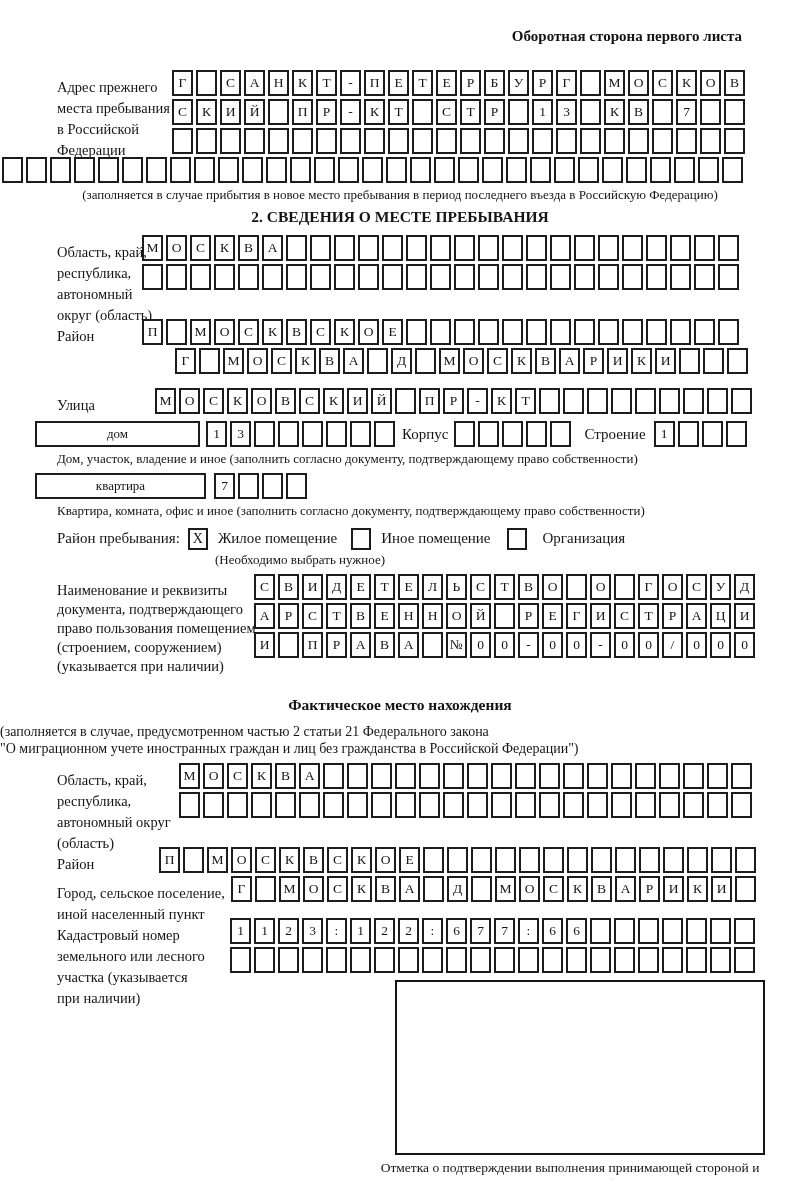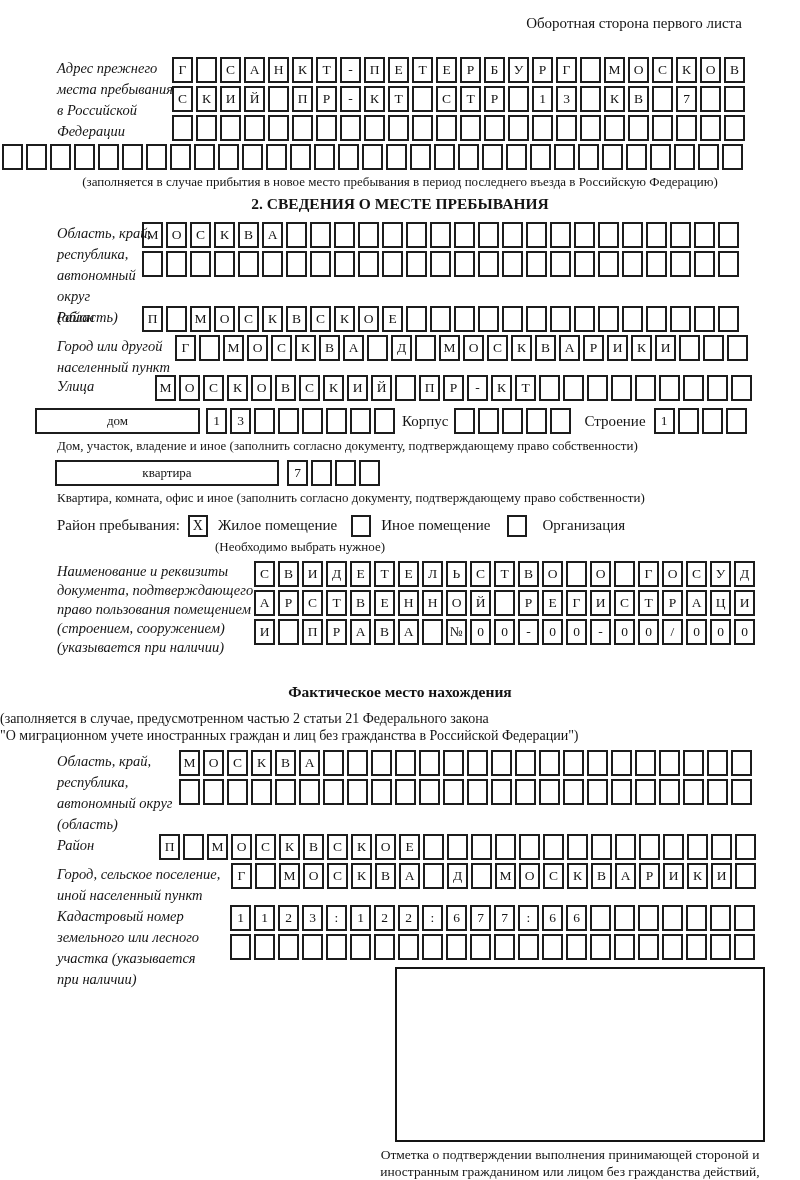--- a/index.html
+++ b/index.html
@@ -1,23 +1,23 @@
 <!DOCTYPE html>
 <html><head>
 <meta charset="utf-8">
 <style>
   html,body { margin:0; padding:0; background:#fff; }
   .page {
     width:800px; height:1180px; position:relative; overflow:hidden;
     font-family:"Liberation Serif", serif; color:#141414; background:#fff;
   }
-  .header-note { padding:15px 58px 0 0; text-align:right; font-size:15px; height:22px; }
+  .header-note { padding:28px 58px 0 0; text-align:right; font-size:15px; height:22px;font-weight:bold; }
 
   .block { position:relative; }
-  .block-label { position:absolute; left:57px; top:1px; font-size:14.5px; line-height:21px;font-style:italic; }
+  .block-label { position:absolute; left:57px; top:7px; font-size:14.5px; line-height:21px; }
   .w120 { width:122px; } .w95 { width:97px; } .w125 { width:128px; }
   .w205 { width:207px; line-height:19px; } .w175 { width:178px; }
   .w150 { width:152px; }
 
   .row { white-space:nowrap; height:26px; margin-bottom:3px; }
   .cbox {
     display:inline-block; box-sizing:border-box; width:21px; height:26px;
     border:2px solid #1c1c1c; margin-right:3px; text-align:center;
     font-size:13.5px; line-height:22px; vertical-align:top; background:#fff;
   }
@@ -36,21 +36,21 @@
 
   .mh84 { min-height:84px; } .mh29 { min-height:29px; } .mh38 { min-height:38px; }
   .mh40 { min-height:40px; } .mh114 { min-height:114px; } .mh58 { min-height:58px; }
 
   .widebox {
     display:inline-flex; align-items:center; justify-content:center;
     box-sizing:border-box; height:26px; border:2px solid #1c1c1c;
     font-size:13px; vertical-align:top; background:#fff;
   }
   .widebox.dom { width:165px; margin-right:6px; }
-  .widebox.kv  { width:224px; margin-right:8px;margin-left:20px; }
+  .widebox.kv  { width:171px; margin-right:8px; }
   .inline-lbl { display:inline-block; font-size:15px; line-height:26px; vertical-align:top; }
   .gap6 { margin:0 6px 0 4px; } .gap8 { margin:0 8px 0 10px;text-align:center; }
 
   .stay-row { height:24px; white-space:nowrap; margin-top:8px; }
   .stay-row .inline-lbl { line-height:23px; }
   .checkbox {
     display:inline-block; box-sizing:border-box; width:20px; height:22px;
     border:2px solid #1c1c1c; text-align:center; font-size:14px; line-height:18px;
     vertical-align:top; margin-top:1px; background:#fff;
   }
@@ -89,21 +89,20 @@
     <div class="row ml142"><span class="cbox">М</span><span class="cbox">О</span><span class="cbox">С</span><span class="cbox">К</span><span class="cbox">В</span><span class="cbox">А</span><span class="cbox"></span><span class="cbox"></span><span class="cbox"></span><span class="cbox"></span><span class="cbox"></span><span class="cbox"></span><span class="cbox"></span><span class="cbox"></span><span class="cbox"></span><span class="cbox"></span><span class="cbox"></span><span class="cbox"></span><span class="cbox"></span><span class="cbox"></span><span class="cbox"></span><span class="cbox"></span><span class="cbox"></span><span class="cbox"></span><span class="cbox"></span></div>
     <div class="row ml142"><span class="cbox"></span><span class="cbox"></span><span class="cbox"></span><span class="cbox"></span><span class="cbox"></span><span class="cbox"></span><span class="cbox"></span><span class="cbox"></span><span class="cbox"></span><span class="cbox"></span><span class="cbox"></span><span class="cbox"></span><span class="cbox"></span><span class="cbox"></span><span class="cbox"></span><span class="cbox"></span><span class="cbox"></span><span class="cbox"></span><span class="cbox"></span><span class="cbox"></span><span class="cbox"></span><span class="cbox"></span><span class="cbox"></span><span class="cbox"></span><span class="cbox"></span></div>
   </section>
 
   <section class="block mh29">
     <div class="block-label">Район</div>
     <div class="row ml142"><span class="cbox">П</span><span class="cbox"></span><span class="cbox">М</span><span class="cbox">О</span><span class="cbox">С</span><span class="cbox">К</span><span class="cbox">В</span><span class="cbox">С</span><span class="cbox">К</span><span class="cbox">О</span><span class="cbox">Е</span><span class="cbox"></span><span class="cbox"></span><span class="cbox"></span><span class="cbox"></span><span class="cbox"></span><span class="cbox"></span><span class="cbox"></span><span class="cbox"></span><span class="cbox"></span><span class="cbox"></span><span class="cbox"></span><span class="cbox"></span><span class="cbox"></span><span class="cbox"></span></div>
   </section>
 
   <section class="block mh40">
-    <div class="block-label w120">Город или другой населенный пункт</div>
     <div class="row ml175"><span class="cbox">Г</span><span class="cbox"></span><span class="cbox">М</span><span class="cbox">О</span><span class="cbox">С</span><span class="cbox">К</span><span class="cbox">В</span><span class="cbox">А</span><span class="cbox"></span><span class="cbox">Д</span><span class="cbox"></span><span class="cbox">М</span><span class="cbox">О</span><span class="cbox">С</span><span class="cbox">К</span><span class="cbox">В</span><span class="cbox">А</span><span class="cbox">Р</span><span class="cbox">И</span><span class="cbox">К</span><span class="cbox">И</span><span class="cbox"></span><span class="cbox"></span><span class="cbox"></span></div>
   </section>
 
   <section class="block mh29">
     <div class="block-label">Улица</div>
     <div class="row ml155"><span class="cbox">М</span><span class="cbox">О</span><span class="cbox">С</span><span class="cbox">К</span><span class="cbox">О</span><span class="cbox">В</span><span class="cbox">С</span><span class="cbox">К</span><span class="cbox">И</span><span class="cbox">Й</span><span class="cbox"></span><span class="cbox">П</span><span class="cbox">Р</span><span class="cbox">-</span><span class="cbox">К</span><span class="cbox">Т</span><span class="cbox"></span><span class="cbox"></span><span class="cbox"></span><span class="cbox"></span><span class="cbox"></span><span class="cbox"></span><span class="cbox"></span><span class="cbox"></span><span class="cbox"></span></div>
   </section>
 
   <section class="block" style="margin-top:4px;">
     <div class="row ml35">

